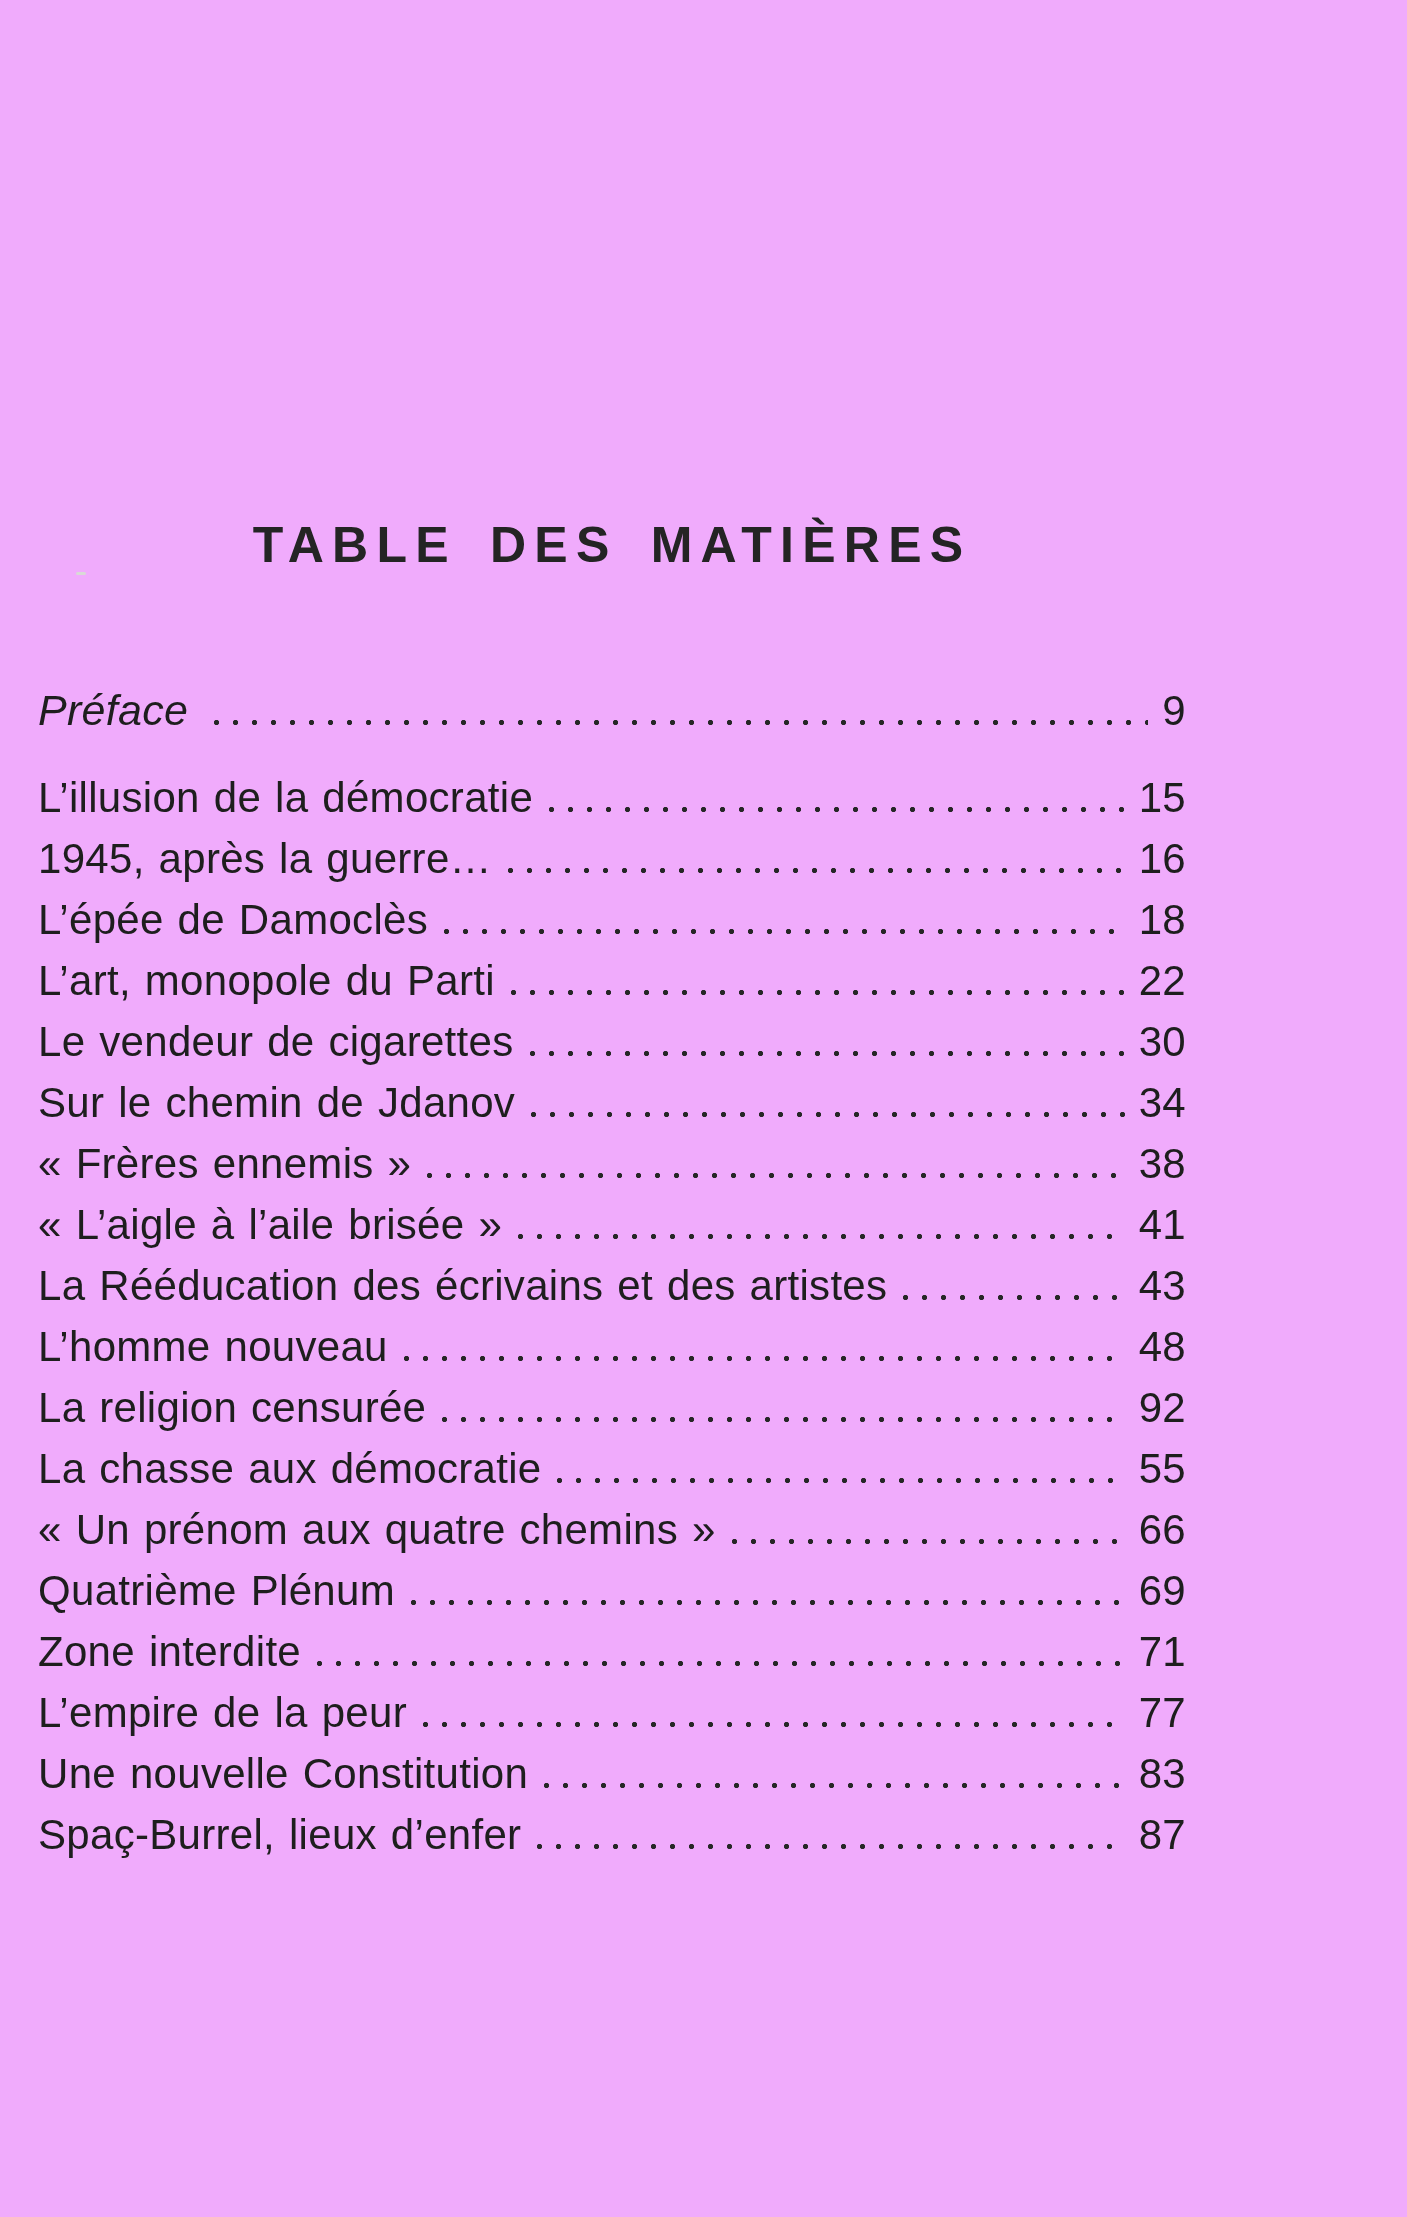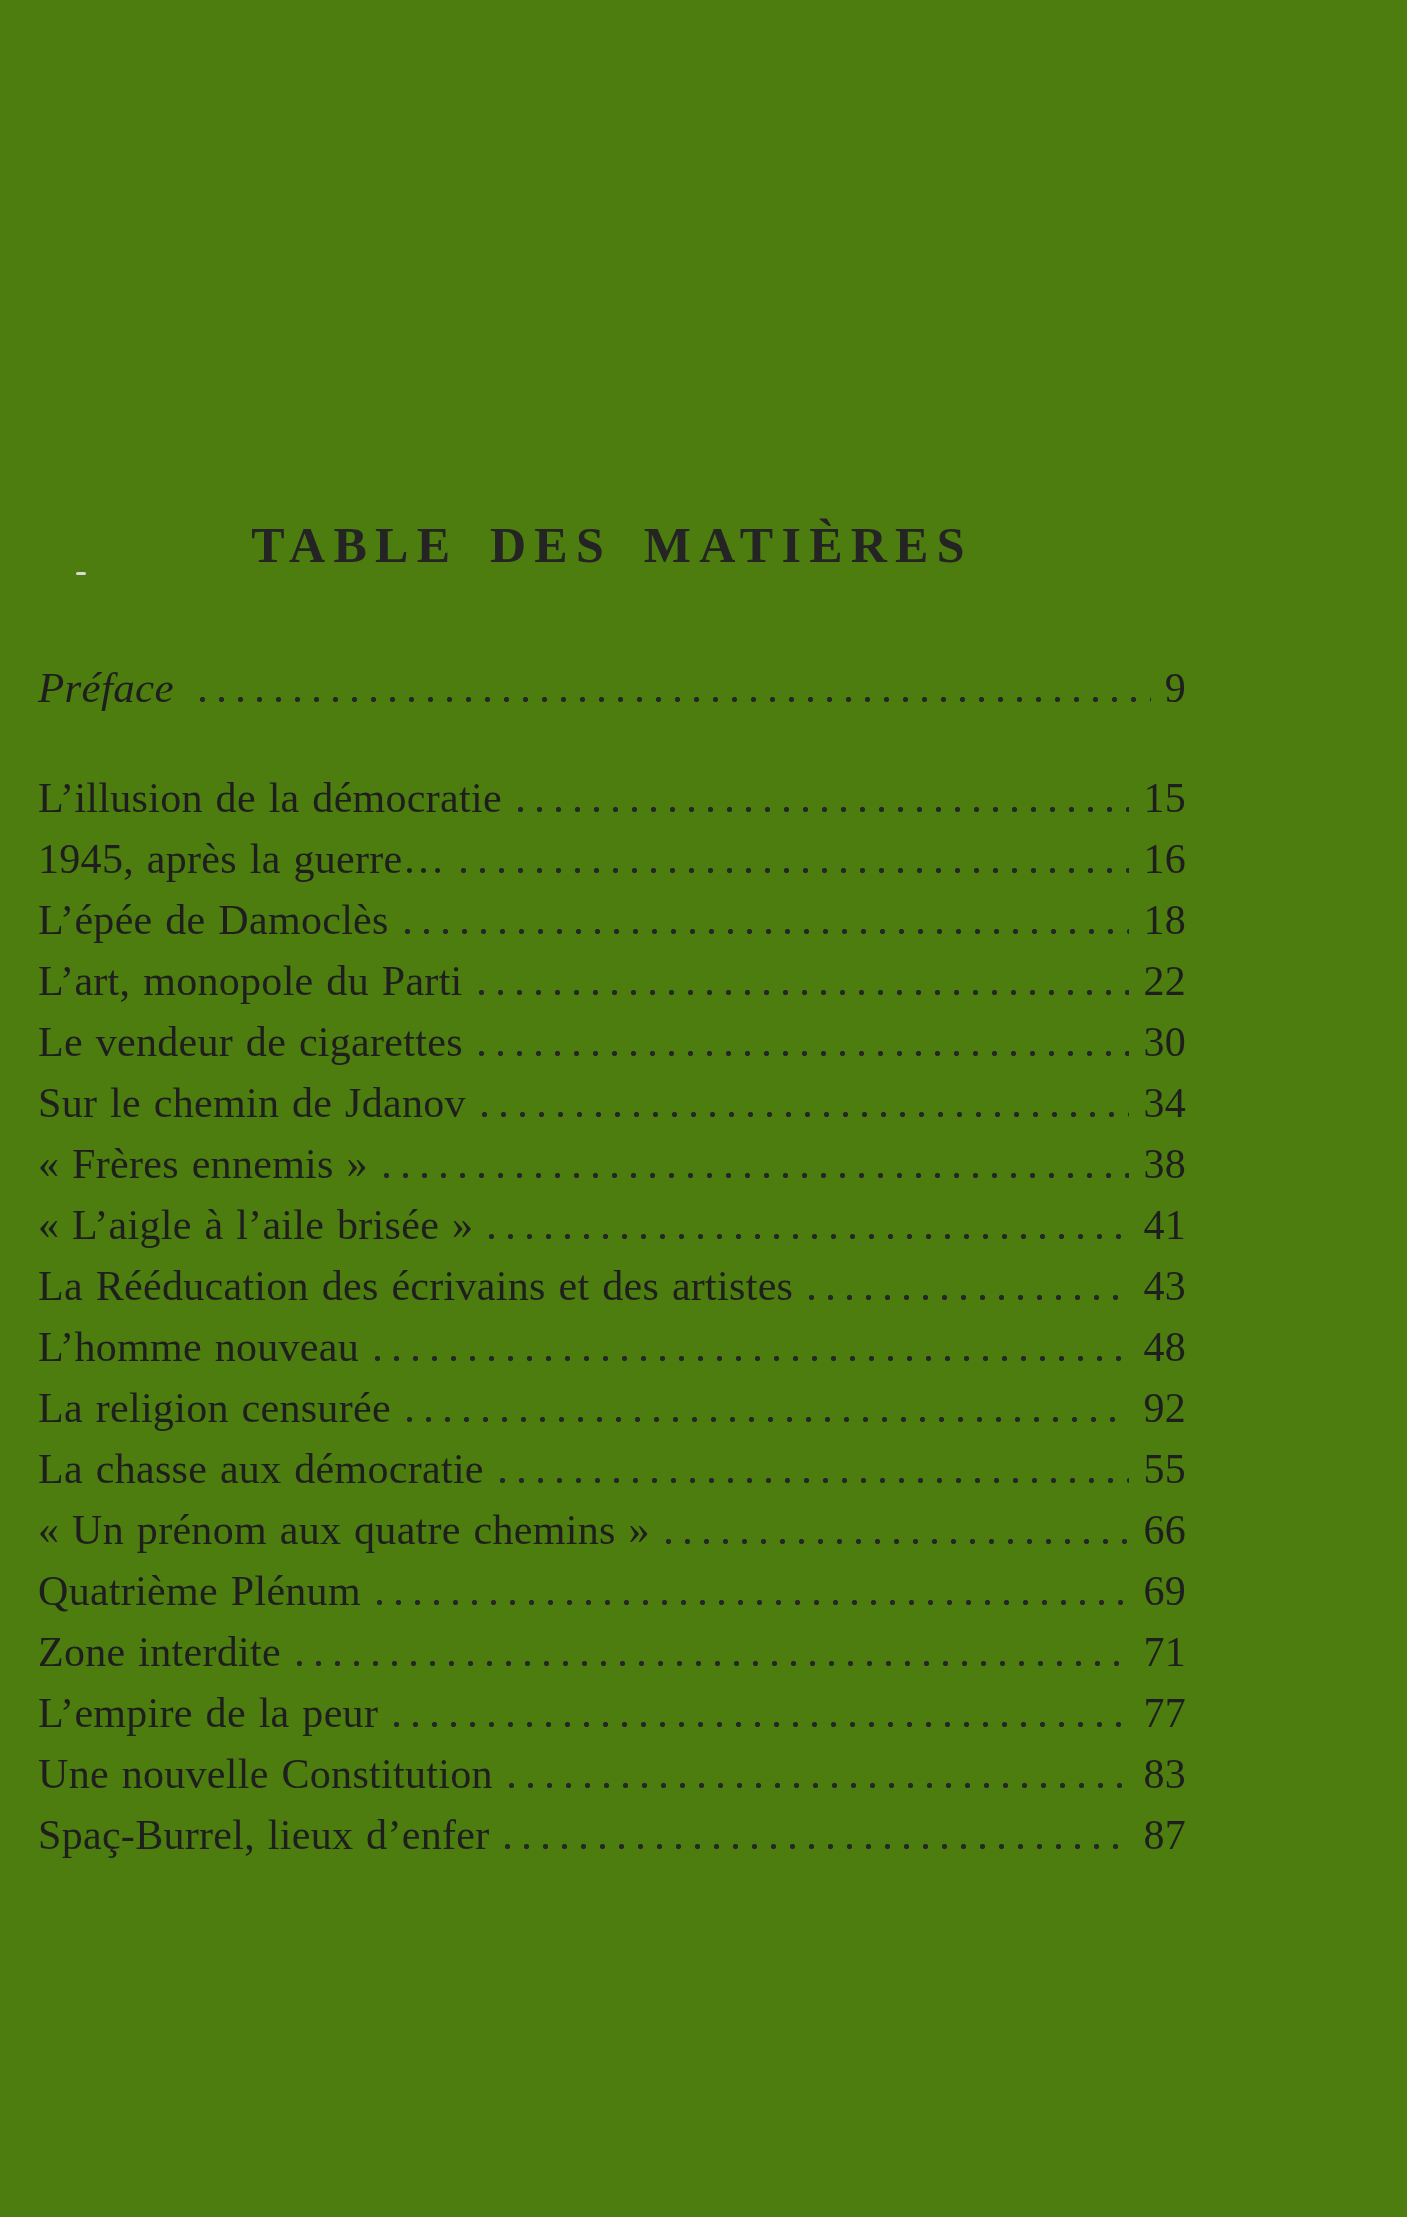--- a/index.html
+++ b/index.html
@@ -4,23 +4,23 @@
 <style>
   html, body {
     margin: 0;
     padding: 0;
     background: #ffffff;
   }
   .page {
     position: relative;
     width: 1407px;
     height: 2217px;
-    background: #4d7c0f;
+    background: #f0abfc;
     overflow: hidden;
-    font-family: Liberation Serif, serif;
+    font-family: Liberation Sans, sans-serif;
     color: #1e1e1e;
   }
   .scan-artifact {
     position: absolute;
     left: 76px;
     top: 572px;
     width: 10px;
     height: 3px;
     background: #d9d9d6;
     border-radius: 2px;
@@ -50,20 +50,21 @@
   }
   .preface-row {
     position: absolute;
     left: 38px;
     top: 664px;
     width: 1148px;
   }
   .preface-row .entry-label {
     font-style: italic;
     font-size: 43px;
+    margin-top: 22px;
   }
   .entries {
     position: absolute;
     left: 38px;
     top: 774px;
     width: 1148px;
   }
   .entry-label {
     flex: 0 0 auto;
     color: #1e1e1e;

